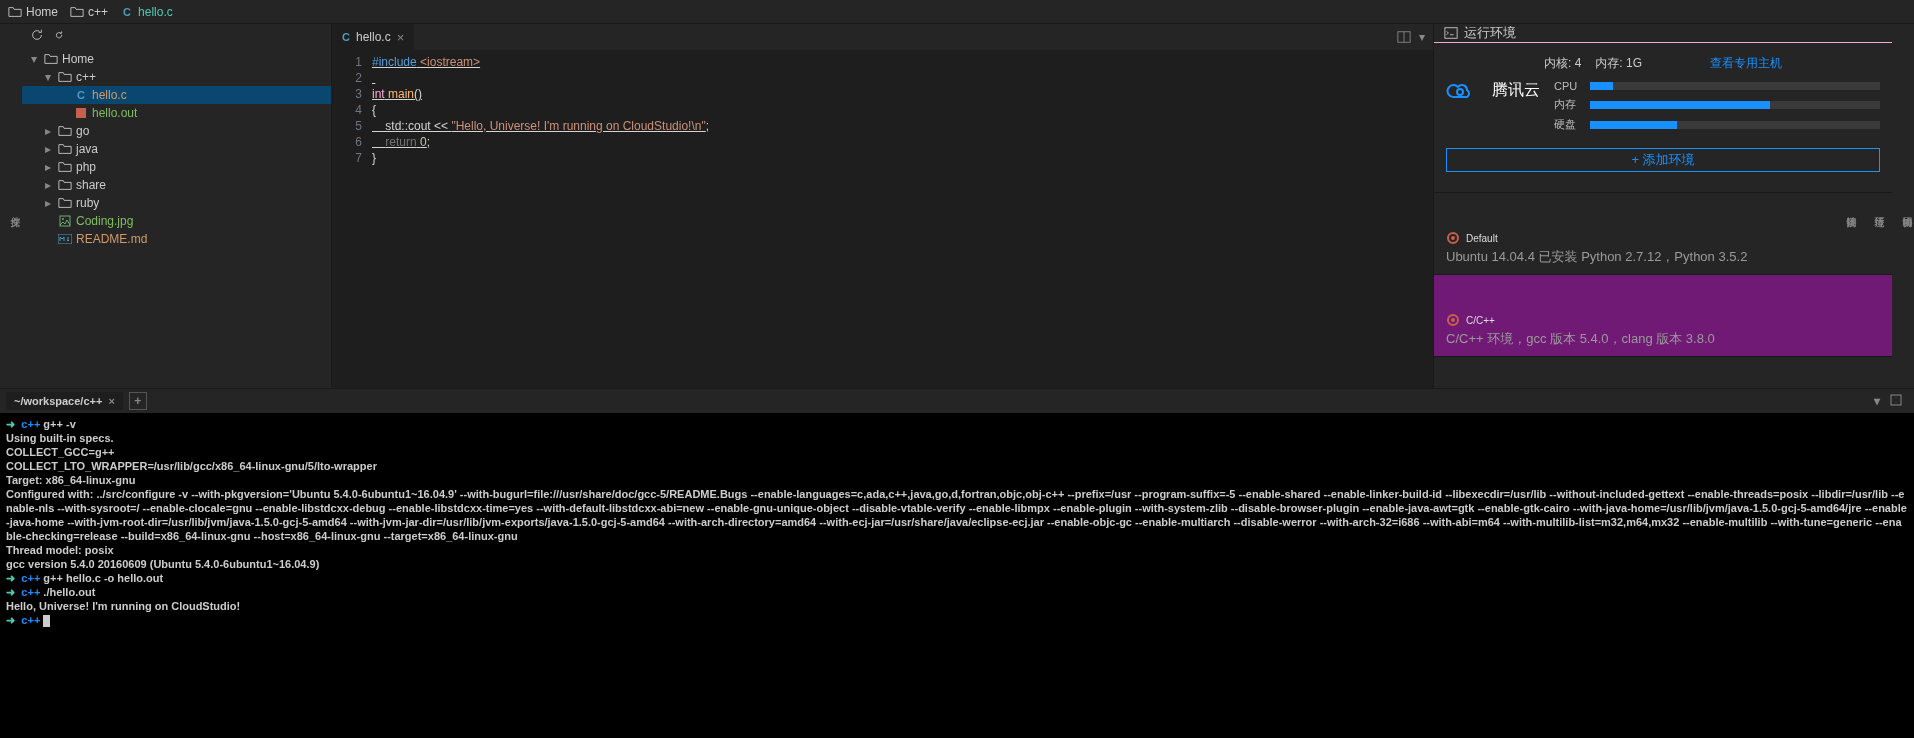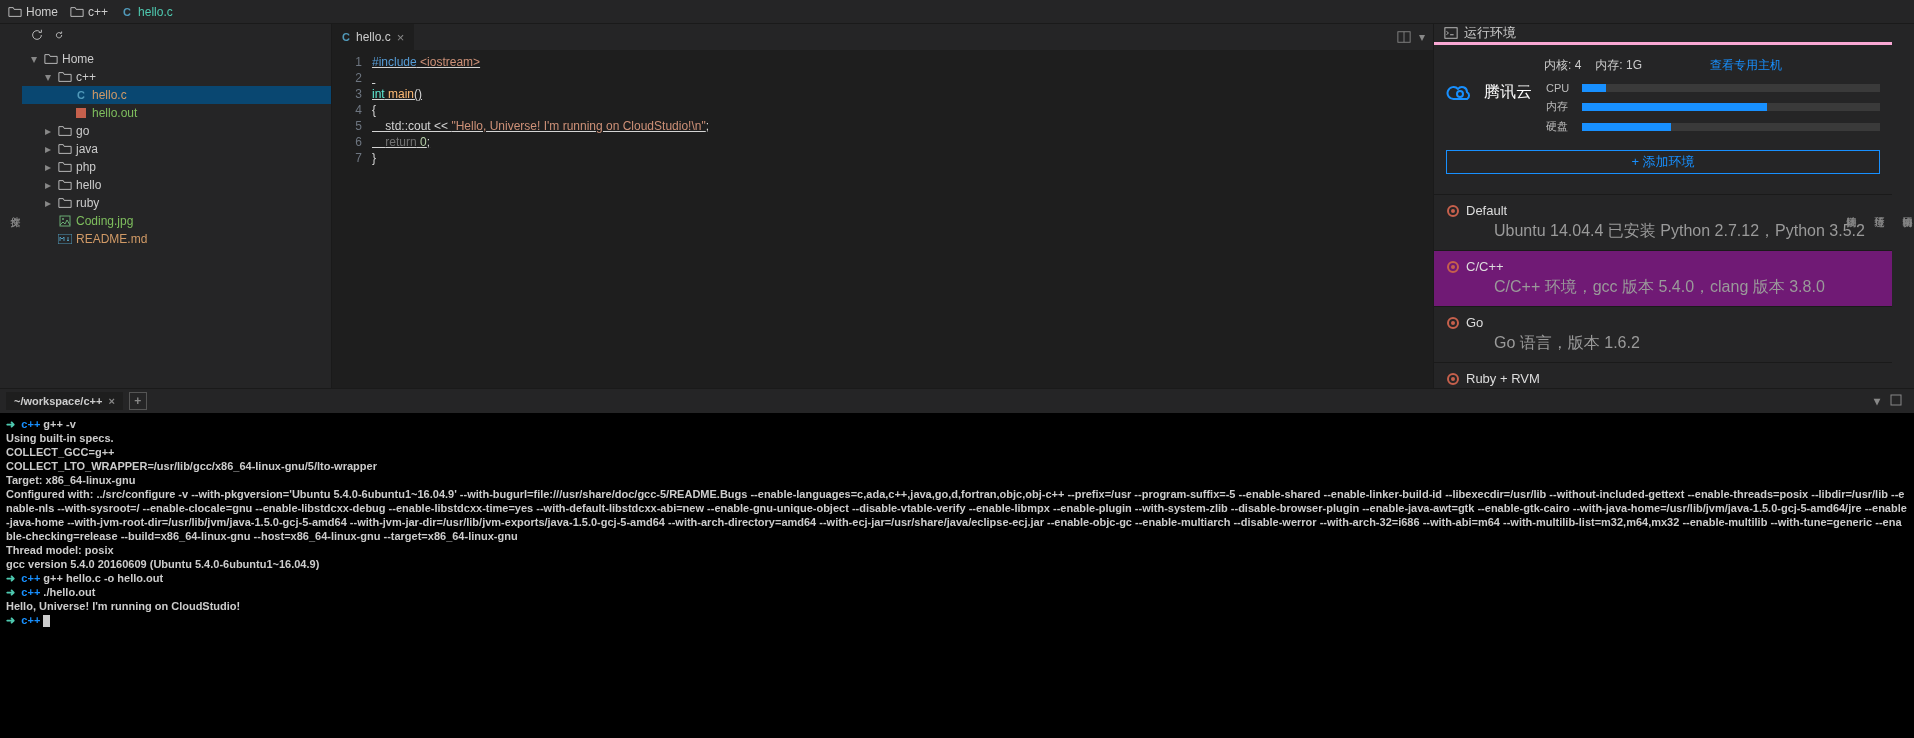--- a/index.html
+++ b/index.html
@@ -34,44 +34,44 @@
 .editor-tab { height: 26px; display: flex; align-items: center; gap: 6px; padding: 0 10px; background: #1e1e1e; border-right: 1px solid #252526; color: #ccc; cursor: pointer; }
 .editor-tab .close { color: #888; cursor: pointer; font-size: 13px; }
 .editor-tabs-right { margin-left: auto; padding: 0 8px; display: flex; gap: 8px; color: #888; }
 .editor-body { flex: 1; display: flex; font-family: Consolas, "Courier New", monospace; font-size: 12px; line-height: 16px; }
 .gutter { width: 40px; text-align: right; color: #6e7681; padding-top: 4px; padding-right: 10px; user-select: none; }
 .gutter div { height: 16px; }
 .code { flex: 1; padding-top: 4px; white-space: pre; color: #d4d4d4; text-decoration: underline; }
 .code div { height: 16px; }
 .tok-kw { color: #737373; }
 .tok-inc { color: #569cd6; }
-.tok-type { color: #5eead4; }
+.tok-type { color: #f9a8d4; }
 .tok-func { color: #fdba74; }
 .tok-str { color: #ce9178; }
 .tok-num { color: #b5cea8; }
 .env-panel { width: 458px; background: #252526; display: flex; flex-direction: column; overflow: hidden; }
-.env-header { height: 28px; display: flex; align-items: center; padding: 0 10px; gap: 6px; border-bottom: 3px solid #f9a8d4; font-size: 13px; }
+.env-header { height: 28px; display: flex; align-items: center; padding: 0 10px; gap: 6px; border-bottom: 1px solid #f9a8d4; font-size: 13px; }
 .env-info { padding: 12px; display: flex; flex-direction: column; gap: 8px; }
 .env-row1 { display: flex; align-items: center; justify-content: center; gap: 14px; color: #ccc; }
 .env-link { color: #1890ff; cursor: pointer; }
 .env-metrics { display: flex; gap: 14px; align-items: flex-start; }
-.cloud-logo { display: flex; align-items: center; gap: 10px; font-size: 16px; color: #fff; }
+.cloud-logo { display: flex; align-items: center; gap: 18px; font-size: 16px; color: #fff; }
 .cloud-svg { width: 28px; height: 20px; }
 .metrics { flex: 1; display: flex; flex-direction: column; gap: 5px; font-size: 11px; }
 .metric { display: flex; align-items: center; gap: 8px; }
 .metric .mlabel { width: 28px; color: #bbb; }
 .bar { flex: 1; height: 8px; background: #3a3a3a; position: relative; }
 .bar .fill { position: absolute; left: 0; top: 0; bottom: 0; background: #1890ff; }
 .add-env-btn { margin: 8px 0; height: 24px; display: flex; align-items: center; justify-content: center; color: #1890ff; border: 1px solid #1890ff; background: transparent; cursor: pointer; font-size: 13px; }
 .env-list { display: flex; flex-direction: column; }
 .env-item { padding: 8px 12px; border-top: 1px solid #1a1a1a; cursor: pointer; }
 .env-item.selected { background: #701a75; }
-.env-item .env-name { display: flex; align-items: center; gap: 6px; color: #ddd; font-size: 13px; margin-bottom: 3px; }
+.env-item .env-name { display: flex; align-items: center; gap: 6px; color: #ddd; font-size: 10px; margin-bottom: 3px; margin-top: 30px; }
 .env-item .env-name .env-dot { width: 14px; height: 14px; }
-.env-item .env-desc { color: #9a9a9a; font-size: 16px; margin-left: 48px; }
+.env-item .env-desc { color: #9a9a9a; font-size: 13px; }
 .terminal-panel { height: 350px; background: #252526; display: flex; flex-direction: column; border-top: 1px solid #1a1a1a; font-weight: bold; }
 .term-tabs { height: 24px; display: flex; align-items: center; padding: 0 6px; background: #252526; }
 .term-tab { display: flex; align-items: center; gap: 6px; padding: 3px 8px; background: #1e1e1e; cursor: pointer; font-size: 11px; }
 .term-tab .close { color: #888; cursor: pointer; }
 .term-add { margin-left: 6px; width: 18px; height: 18px; border: 1px solid #555; display: flex; align-items: center; justify-content: center; color: #888; cursor: pointer; }
 .term-tabs-right { margin-left: auto; display: flex; gap: 10px; color: #888; padding-right: 6px; }
 .term-body { flex: 1; background: #000; color: #ccc; font-family: Consolas, "Courier New", monospace; font-size: 11px; line-height: 14px; padding: 4px 6px; overflow: auto; white-space: pre-wrap; word-break: break-all; }
 .term-body .prompt-arrow { color: #4ec9b0; }
 .term-body .prompt-path { color: #1890ff; }
 .term-body .cursor { display: inline-block; width: 7px; height: 12px; background: #ccc; vertical-align: middle; }
@@ -184,21 +184,21 @@
             </span>
             <span class="">php</span>
           </div>
           <div class="tree-row depth1">
             <span class="chev">▸</span>
             <span class="ico">
               <svg width="14" height="14" viewBox="0 0 16 16">
                 <path fill="none" stroke="#ccc" d="M1 3h5l1 2h8v8H1z"></path>
               </svg>
             </span>
-            <span class="">hello</span>
+            <span class="">share</span>
           </div>
           <div class="tree-row depth1">
             <span class="chev">▸</span>
             <span class="ico">
               <svg width="14" height="14" viewBox="0 0 16 16">
                 <path fill="none" stroke="#ccc" d="M1 3h5l1 2h8v8H1z"></path>
               </svg>
             </span>
             <span class="">ruby</span>
           </div>

